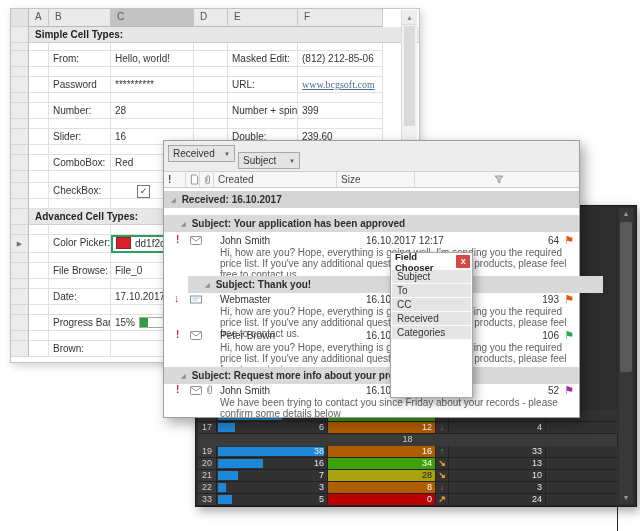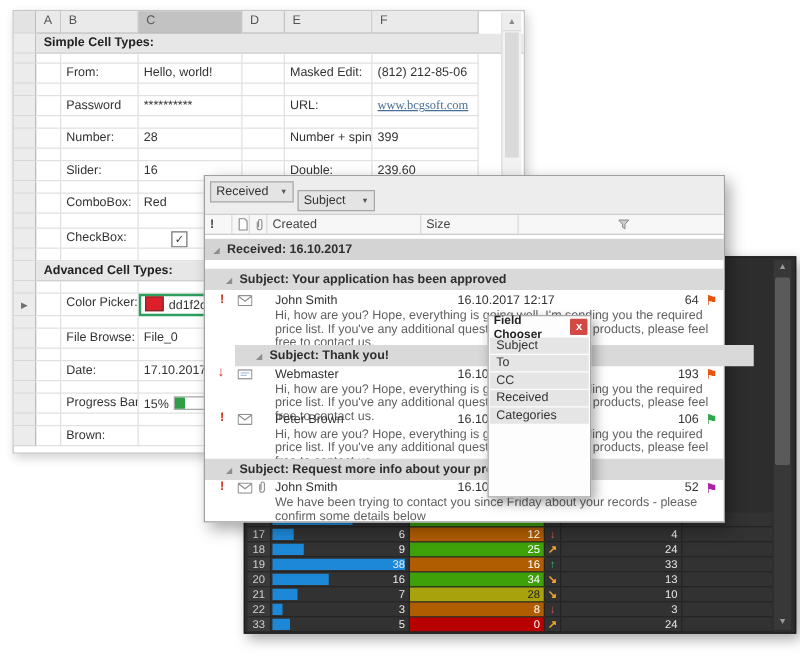--- a/index.html
+++ b/index.html
@@ -342,21 +342,21 @@
           <span class="dg-num">17</span>
           <span class="dg-barcell">
             <span class="dg-bar" style="width: 17px; background: rgb(30, 136, 216);"></span>
             <span class="dg-barval">6</span>
           </span>
           <span class="dg-colorcell" style="background: rgb(176, 92, 0); color: rgb(255, 255, 255);">12</span>
           <span class="dg-arrow" style="color: rgb(224, 88, 78);">↓</span>
           <span class="dg-valcell">4</span>
           <span class="dg-rest"></span>
         </div>
-        <div class="dg-row" style="top: 24px;">
+        <div class="dg-row" style="top: 24px; flex-direction: column;">
           <span class="dg-num">18</span>
           <span class="dg-barcell">
             <span class="dg-bar" style="width: 25px; background: rgb(30, 136, 216);"></span>
             <span class="dg-barval">9</span>
           </span>
           <span class="dg-colorcell" style="background: rgb(62, 161, 10); color: rgb(255, 255, 255);">25</span>
           <span class="dg-arrow" style="color: rgb(242, 167, 46);">↗</span>
           <span class="dg-valcell">24</span>
           <span class="dg-rest"></span>
         </div>

